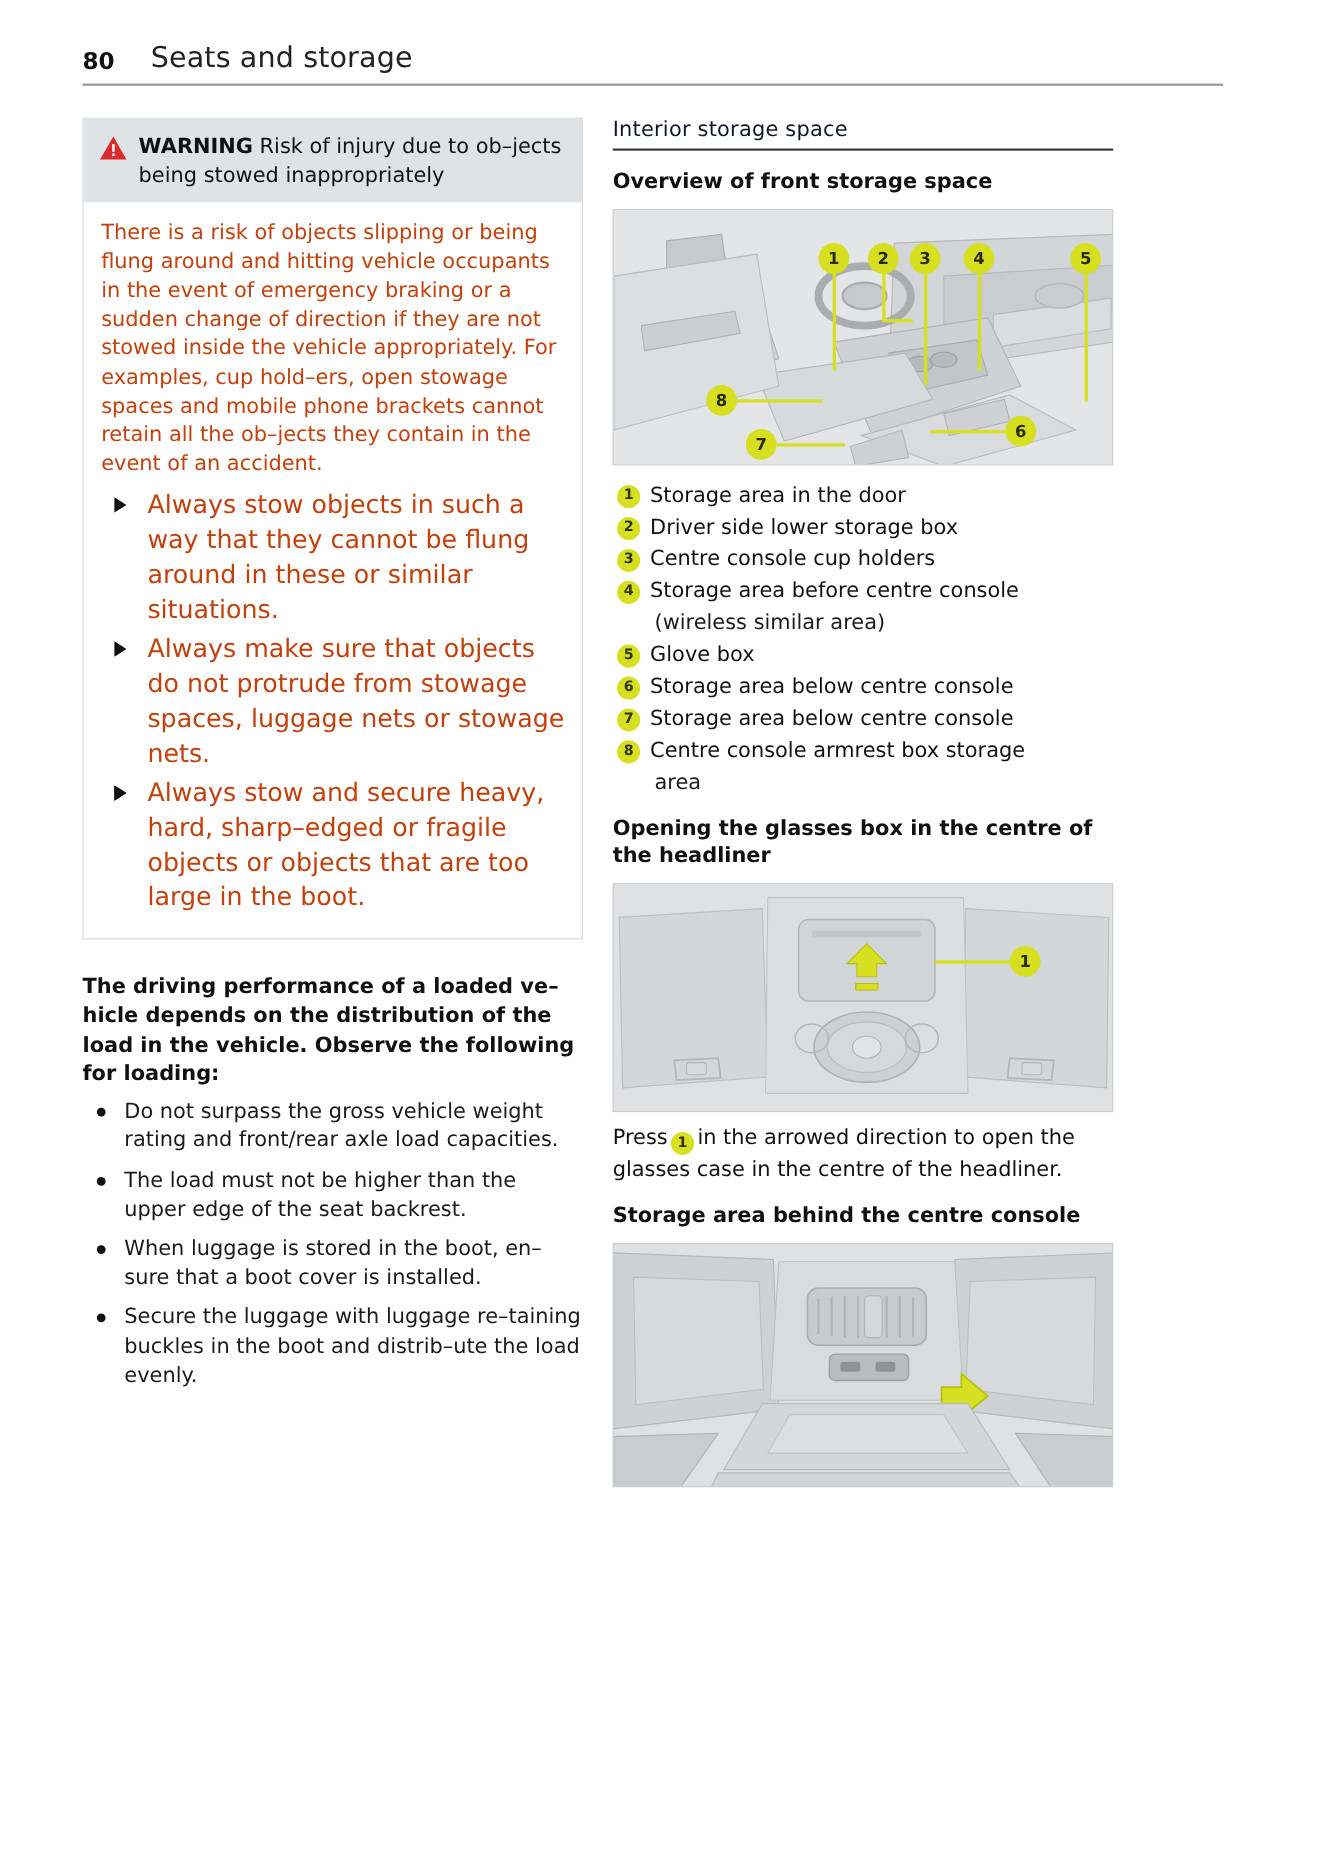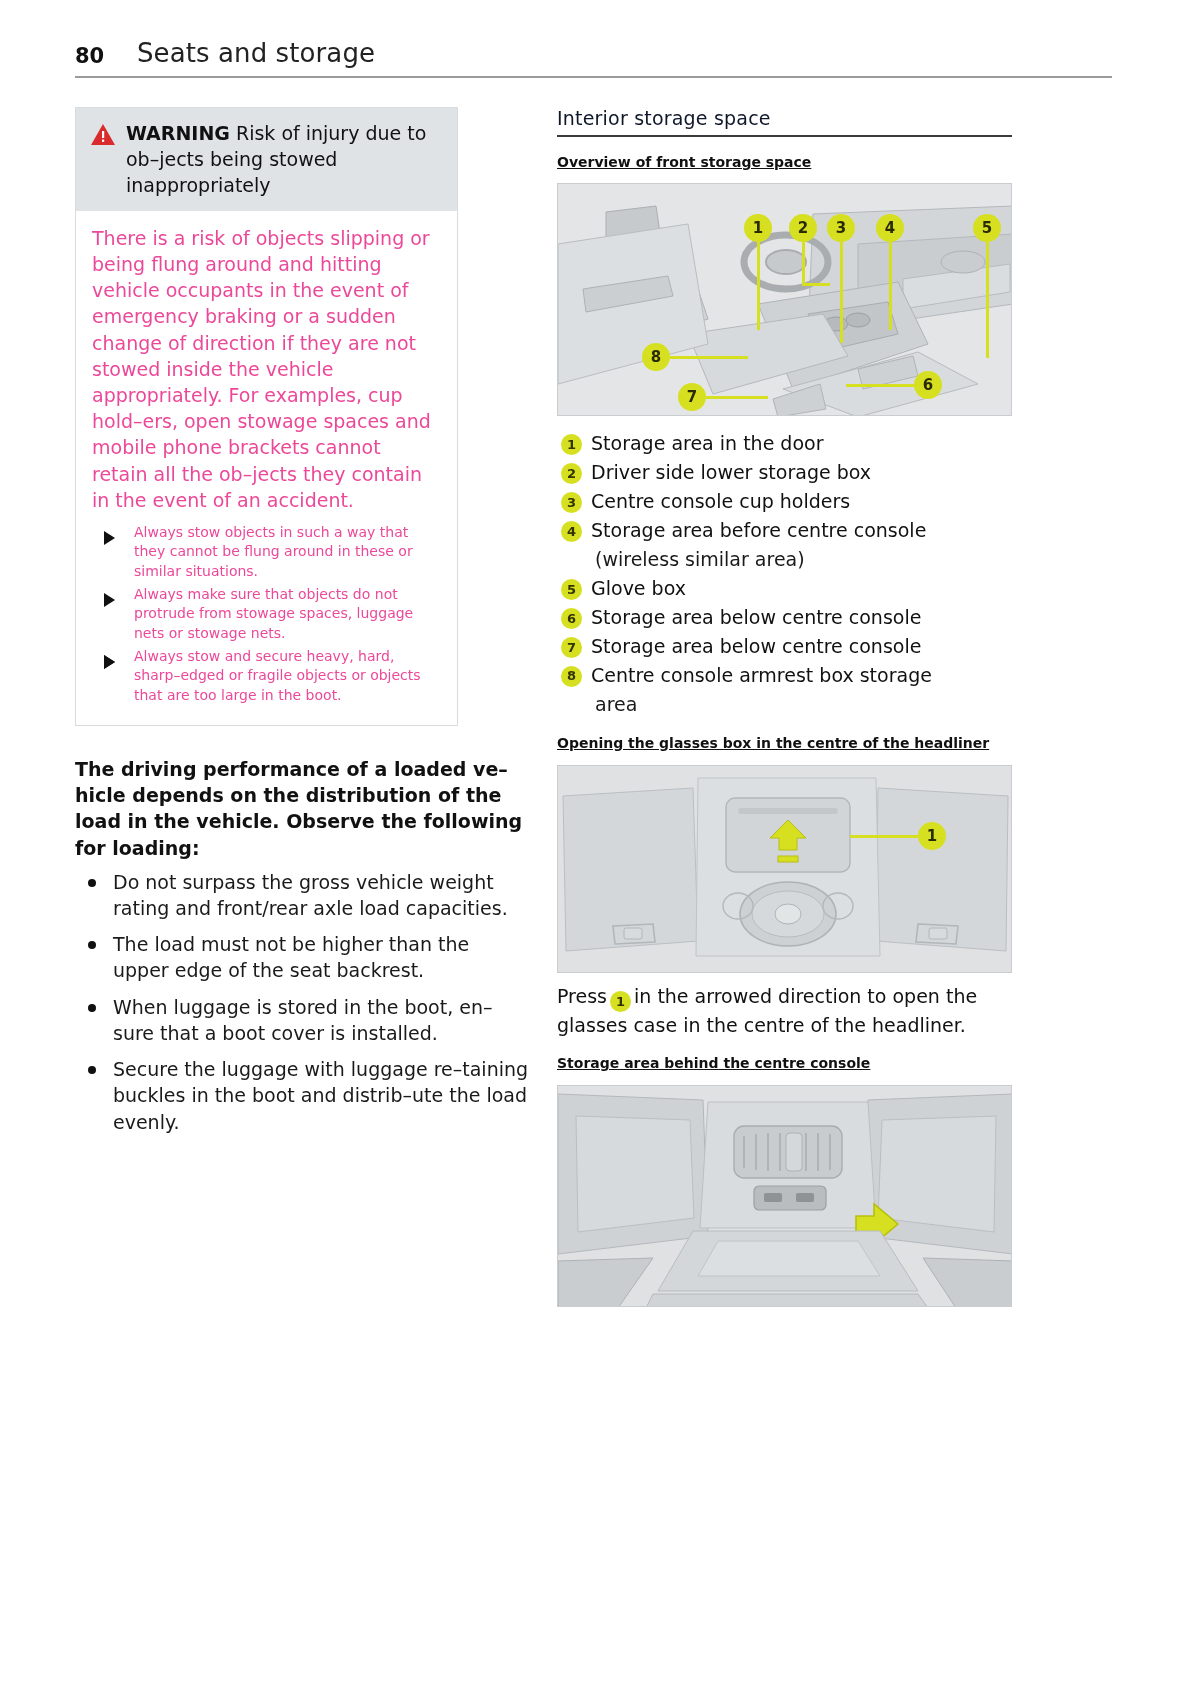--- a/index.html
+++ b/index.html
@@ -54,21 +54,21 @@
     position: absolute;
     left: 557px;
     top: 107px;
     width: 455px;
   }
 
   
   .warning-box {
     border: 1px solid #d8dcdf;
     background: #ffffff;
-    width: 383px;
+    width: 455px;
   }
   .warning-head {
     background: #dfe3e6;
     padding: 12px 14px 12px 14px;
     display: flex;
     gap: 10px;
     align-items: flex-start;
   }
   .warn-tri {
     flex: 0 0 auto;
@@ -79,34 +79,34 @@
     line-height: 1.38;
     color: #111;
   }
   .warning-head-text .wlabel {
     font-weight: bold;
   }
   .warning-body {
     padding: 14px 16px 16px 16px;
     font-size: 19px;
     line-height: 1.38;
-    color: #ec4899;
+    color: #c2410c;
   }
   .warning-body p { margin: 0; }
 
   ul.tri-list {
     list-style: none;
     margin: 10px 0 0 0;
     padding: 0;
   }
   ul.tri-list li {
     position: relative;
     padding-left: 42px;
     margin-bottom: 4px;
-    font-size: 14px;
+    font-size: 23px;
     line-height: 1.38;
   }
   ul.tri-list li .tri {
     position: absolute;
     left: 12px;
     top: 8px;
     width: 0; height: 0;
     border-left: 11px solid #111;
     border-top: 7px solid transparent;
     border-bottom: 7px solid transparent;
@@ -149,26 +149,25 @@
     color: #0f172a;
     letter-spacing: 0.2px;
     padding-bottom: 6px;
   }
   .section-rule {
     height: 2px;
     background: #3a3a3a;
     margin-bottom: 16px;
   }
   .h-sub {
-    font-size: 14px;
+    font-size: 19px;
     font-weight: bold;
     color: #111;
     line-height: 1.32;
     margin-bottom: 12px;
-    text-decoration: underline;
   }
 
   
   .figure {
     width: 455px;
     border: 1px solid #c9cdd0;
     background: #e3e5e6;
     position: relative;
     overflow: hidden;
   }

